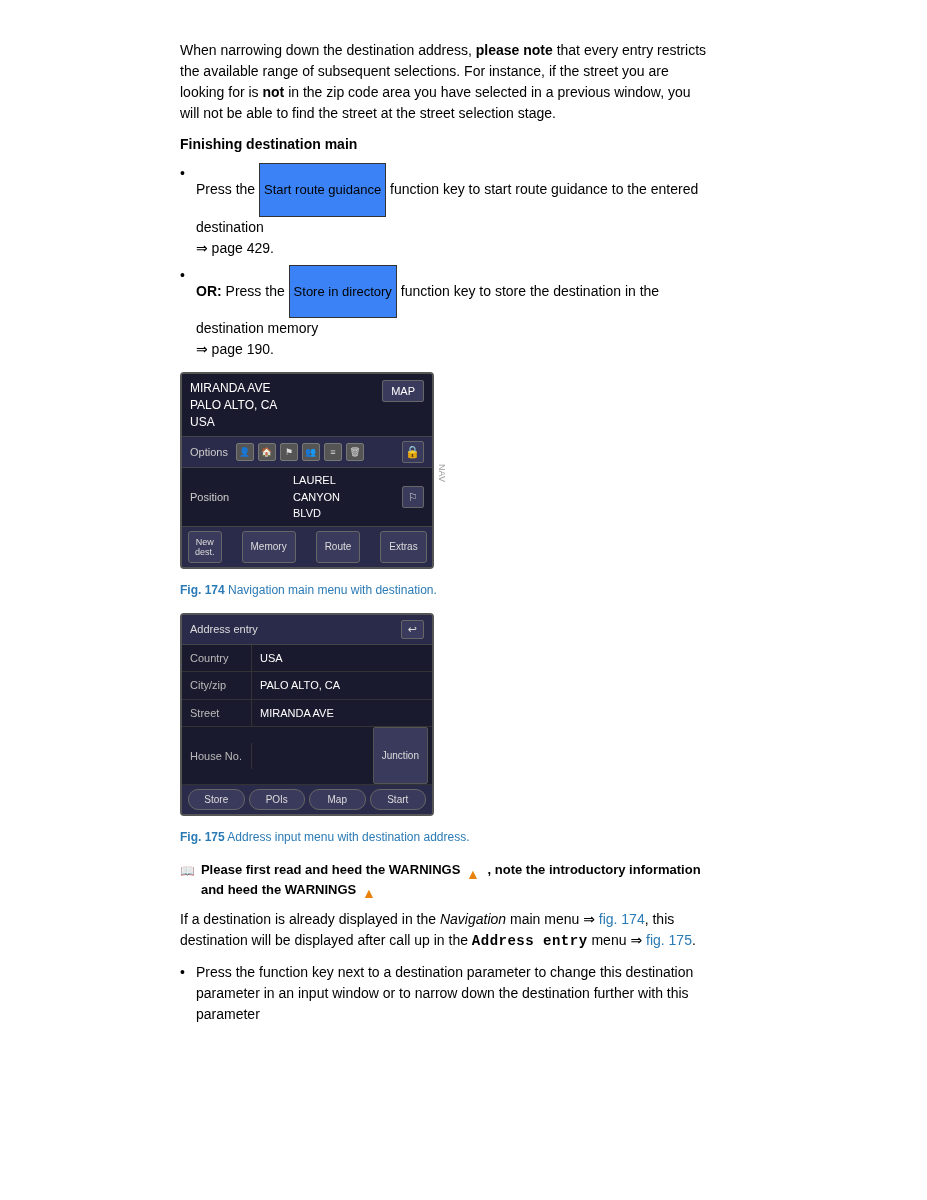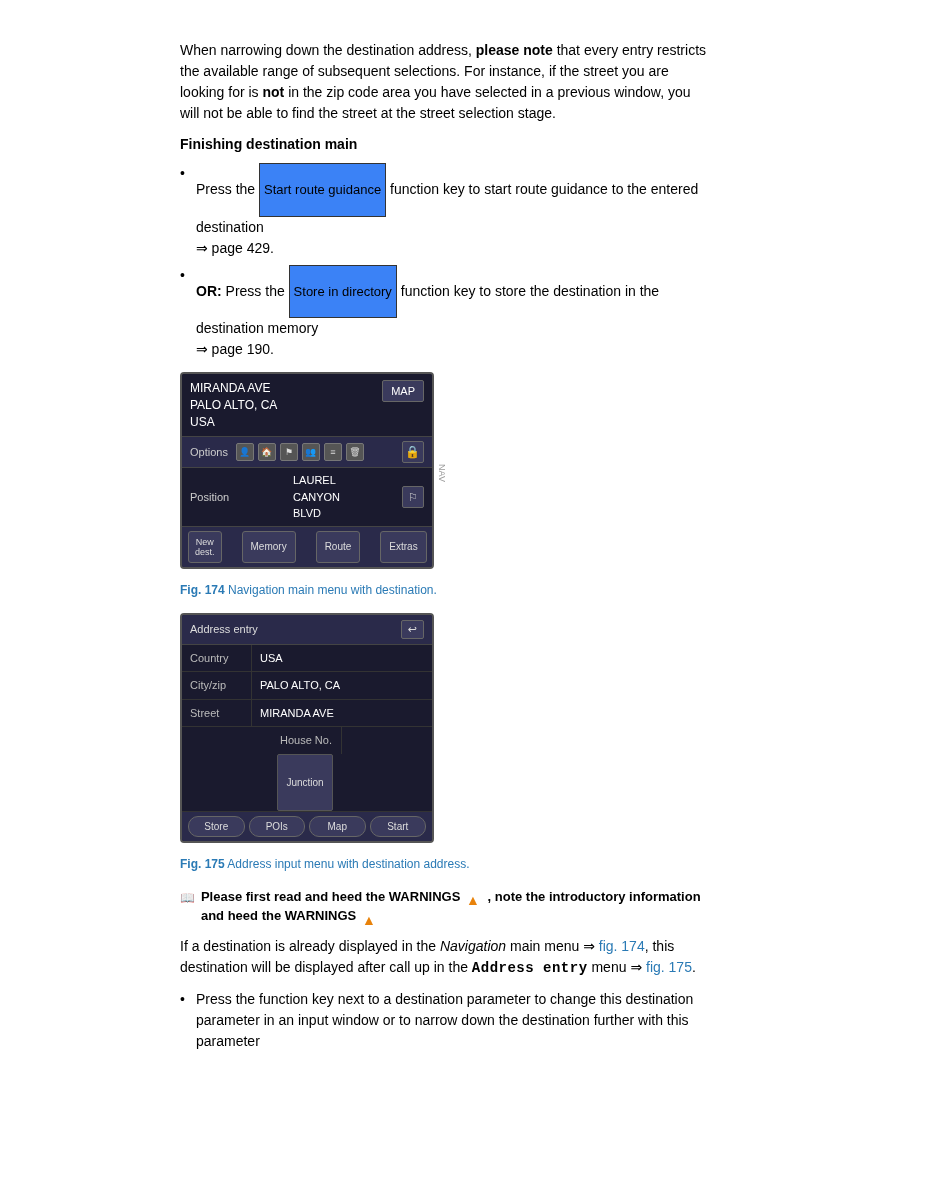--- a/index.html
+++ b/index.html
@@ -239,21 +239,20 @@
       font-size: 11px;
       padding: 5px 8px;
       flex: 1;
     }
 
     .addr-bottom-row {
       display: flex;
       align-items: center;
       border-bottom: 1px solid #333;
       background: #1a1a2e;
-      flex-direction: column;
     }
     .addr-house-label {
       color: #bbb;
       font-size: 11px;
       padding: 5px 8px;
       min-width: 70px;
       border-right: 1px solid #333;
     }
     .addr-house-spacer { flex: 1; }
     .junction-btn {

